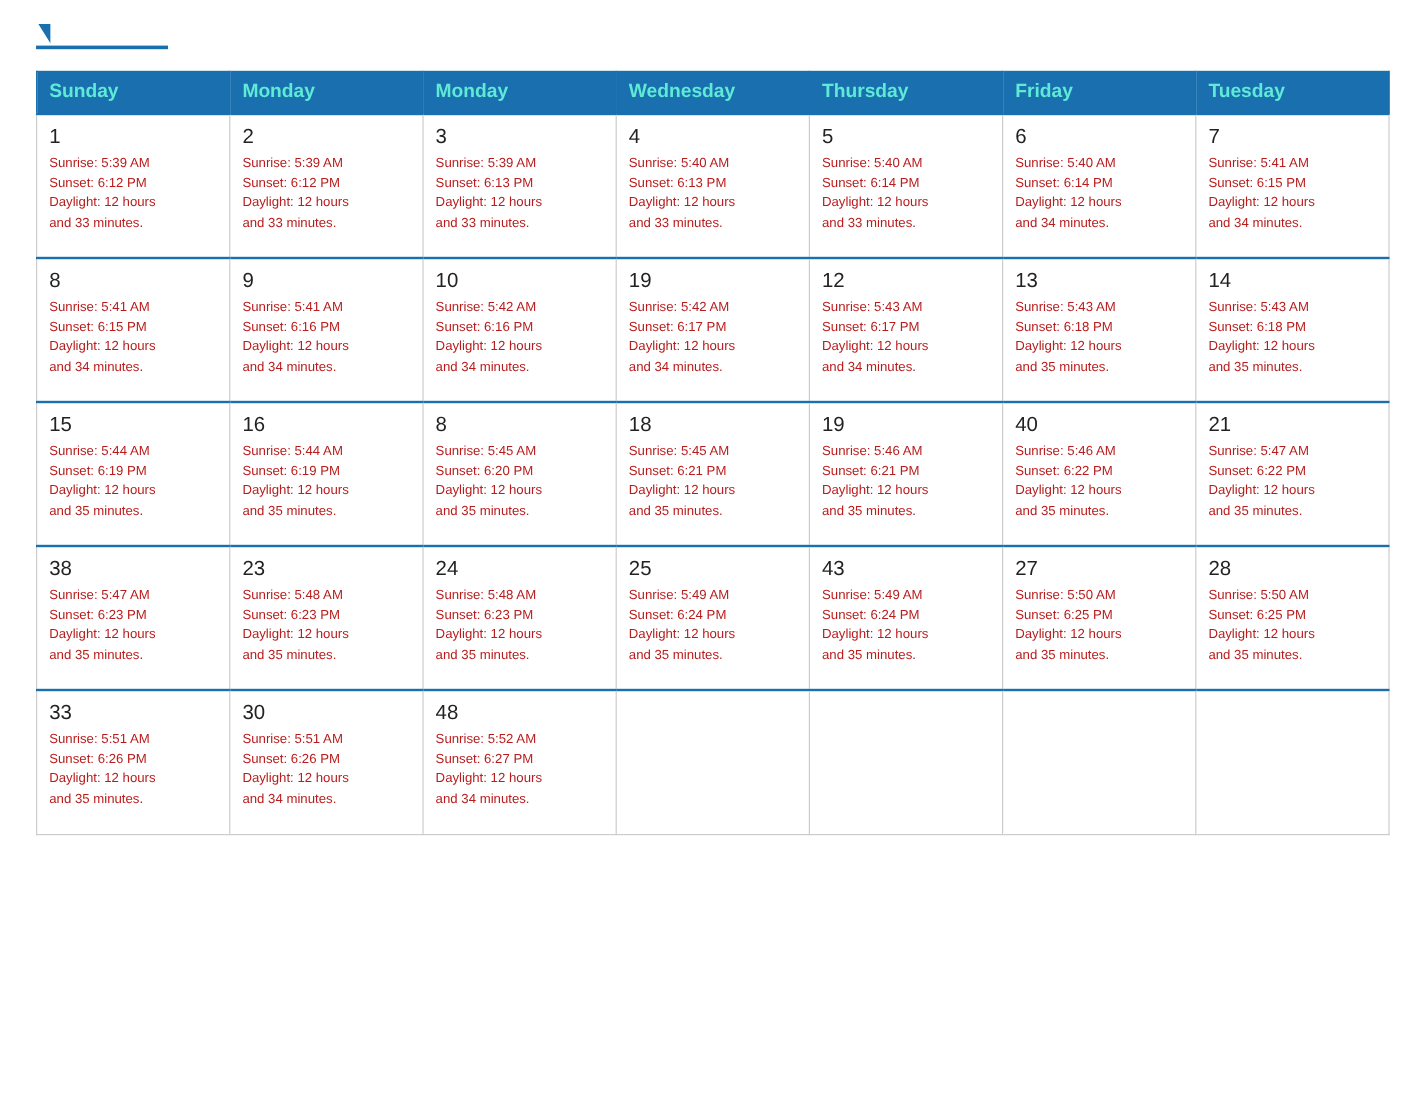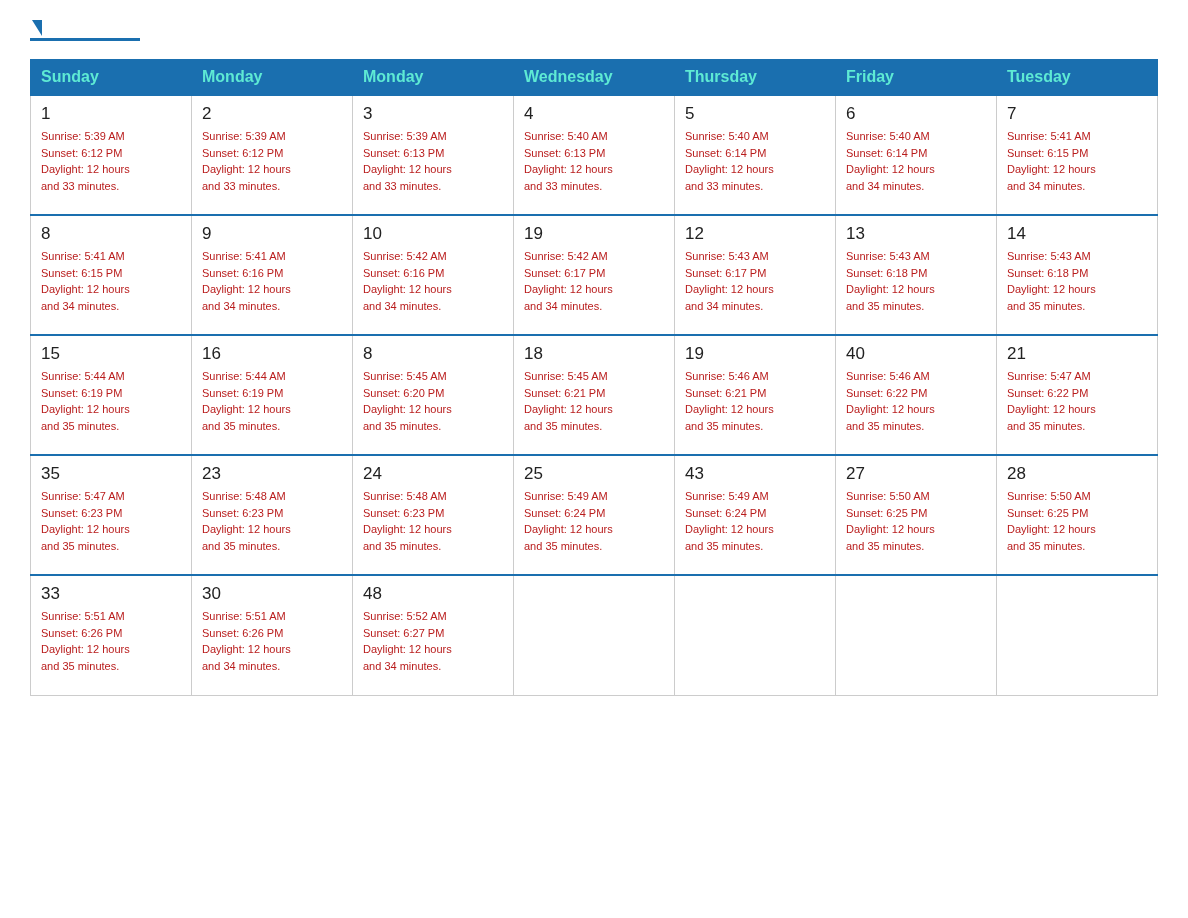--- a/index.html
+++ b/index.html
@@ -224,21 +224,21 @@
           <span class="day-num">40</span>
         <div class="day-info">Sunrise: 5:46 AM<br>Sunset: 6:22 PM<br>Daylight: 12 hours<br>and 35 minutes.</div>
         </td>
         <td>
           <span class="day-num">21</span>
         <div class="day-info">Sunrise: 5:47 AM<br>Sunset: 6:22 PM<br>Daylight: 12 hours<br>and 35 minutes.</div>
         </td>
       </tr>
       <tr>
         <td>
-          <span class="day-num">35</span>
+          <span class="day-num">38</span>
         <div class="day-info">Sunrise: 5:47 AM<br>Sunset: 6:23 PM<br>Daylight: 12 hours<br>and 35 minutes.</div>
         </td>
         <td>
           <span class="day-num">23</span>
         <div class="day-info">Sunrise: 5:48 AM<br>Sunset: 6:23 PM<br>Daylight: 12 hours<br>and 35 minutes.</div>
         </td>
         <td>
           <span class="day-num">24</span>
         <div class="day-info">Sunrise: 5:48 AM<br>Sunset: 6:23 PM<br>Daylight: 12 hours<br>and 35 minutes.</div>
         </td>

